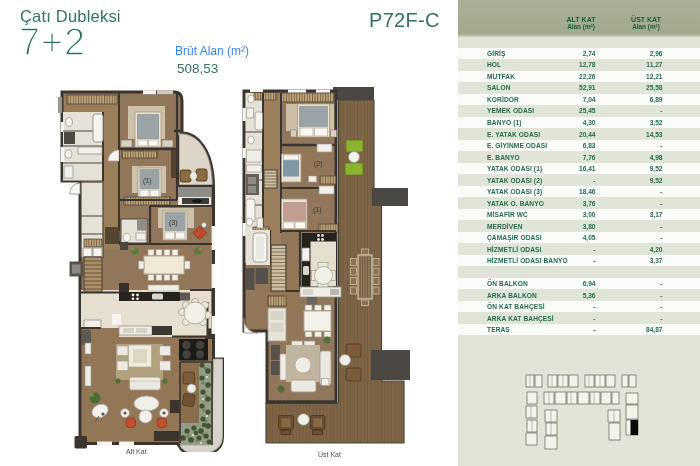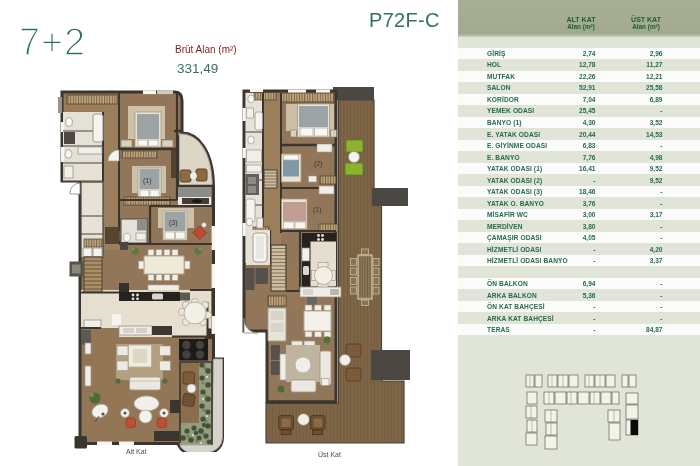--- a/index.html
+++ b/index.html
@@ -6,34 +6,35 @@
 #khaki{position:absolute;left:0;top:0;width:242px;height:37px;background:linear-gradient(#a9af96 0%,#a2a98d 90%,#b8bfa8 97%,#d5dbc7 100%)}
 .hcol{position:absolute;top:16px;width:80px;text-align:center;color:#1d5c39;font-weight:bold;font-size:7px;line-height:7px}
 #rows{position:absolute;left:0;top:47.5px;width:242px}
 .row{position:relative;height:11.53px;font-size:6.6px;font-weight:bold;color:#256b4e}
 .row.w{background:#fbfcf9}
 .row .n{position:absolute;left:29px;top:2.4px;letter-spacing:0.1px}
 .row .a{position:absolute;right:104.5px;top:2.4px}
 .row .b{position:absolute;right:37.5px;top:2.4px}
 #title1{position:absolute;left:20px;top:7px;font-size:16.5px;color:#357063;letter-spacing:0.2px}
 #title2{position:absolute;left:19px;top:20px;font-size:39px;color:#2b6c5f;font-weight:normal;letter-spacing:1px;transform:scaleX(0.97);transform-origin:left top;-webkit-text-stroke:1.5px #ffffff}
-#brut1{position:absolute;left:175px;top:44px;font-size:10px;color:#7f1d1d}
+#brut1{position:absolute;left:175px;top:44px;font-size:12px;color:#3b82f6}
 #brut2{position:absolute;left:177px;top:61px;font-size:13.5px;color:#357063}
 #code{position:absolute;left:369px;top:9px;font-size:20px;color:#357063;letter-spacing:0.3px}
 .plab{position:absolute;font-size:7px;color:#4e4e48}
 </style></head>
 <body>
 <div id="page">
 
+<div id="title1">Çatı Dubleksi</div>
 
 <div id="title2">7+2</div>
 
 <div id="brut1">Brüt Alan (m²)</div>
 
-<div id="brut2">331,49</div>
+<div id="brut2">508,53</div>
 
 <div id="code">P72F-C</div>
 
 <div id="panel">
 
 <div id="khaki">
 
 <div class="hcol" style="left:83px">ALT KAT<br><span style="font-size:6.4px">Alan (m²)</span></div>
 
 <div class="hcol" style="left:148px">ÜST KAT<br><span style="font-size:6.4px">Alan (m²)</span></div>

